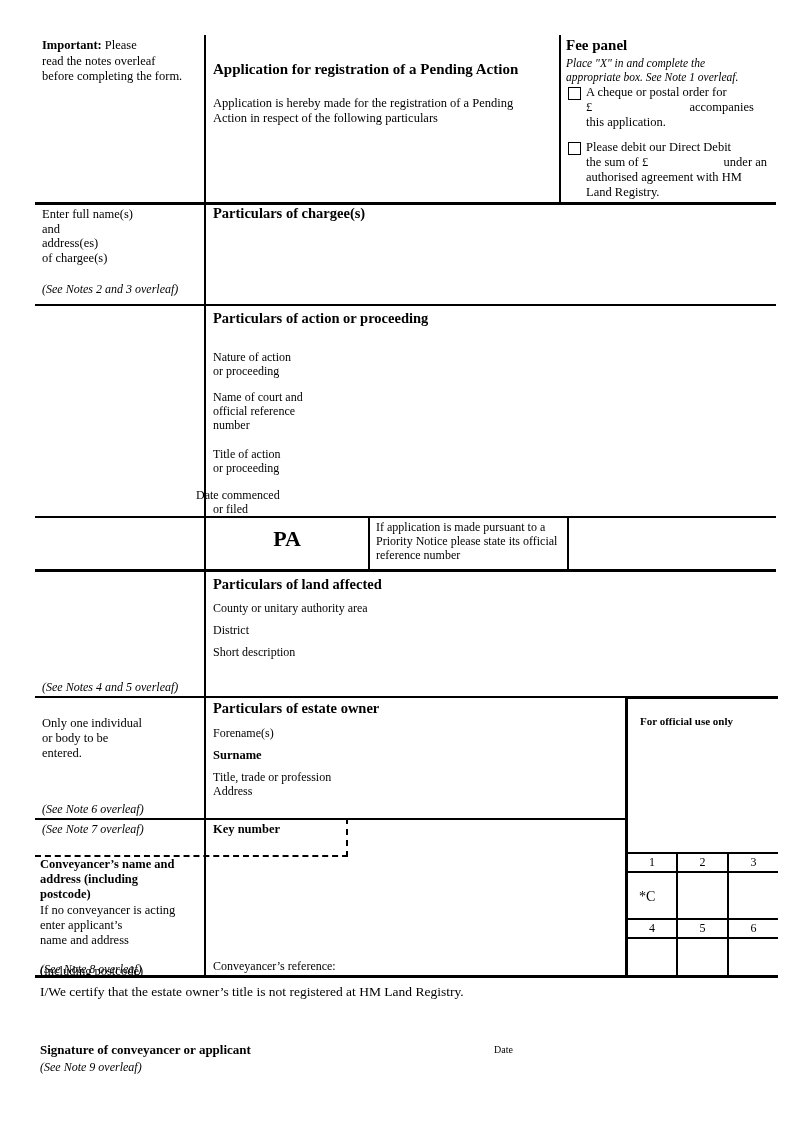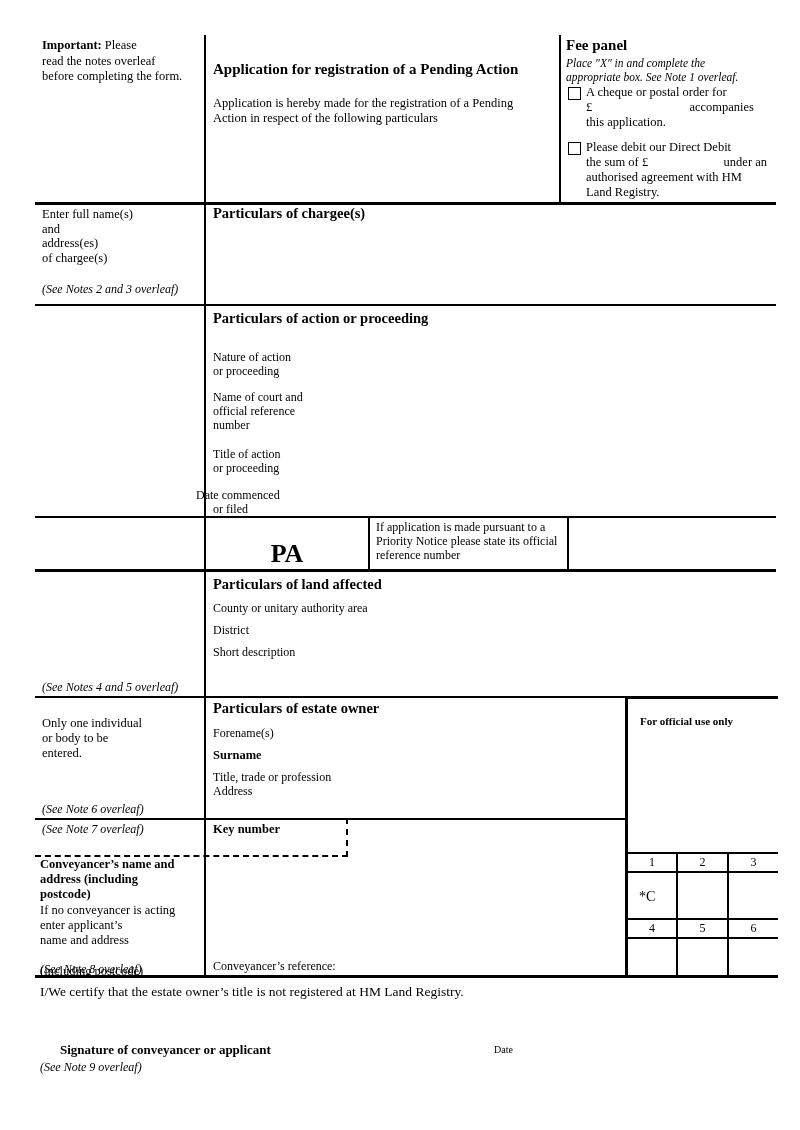--- a/index.html
+++ b/index.html
@@ -95,21 +95,21 @@
   <div class="t sm" style="left:213px;top:404px;">official reference</div>
   <div class="t sm" style="left:213px;top:418px;">number</div>
   <div class="field" style="left:330px;top:388px;width:230px;height:44px;"></div>
   <div class="t sm" style="left:213px;top:447px;">Title of action</div>
   <div class="t sm" style="left:213px;top:461px;">or proceeding</div>
   <div class="field" style="left:310px;top:445px;width:250px;height:30px;"></div>
   <div class="t sm" style="left:196px;top:488px;">Date commenced</div>
   <div class="t sm" style="left:213px;top:502px;">or filed</div>
   <div class="field" style="left:320px;top:486px;width:240px;height:28px;"></div>
 
-  <div class="t center" style="left:207px;top:527px;width:160px;height:52px;font-size:26px;font-weight:bold;text-align:center;">PA</div>
+  <div class="t center" style="left:207px;top:512px;width:160px;height:52px;font-size:22px;font-weight:bold;text-align:center;">PA</div>
   <div class="t sm" style="left:376px;top:520px;">If application is made pursuant to a</div>
   <div class="t sm" style="left:376px;top:534px;">Priority Notice please state its official</div>
   <div class="t sm" style="left:376px;top:548px;">reference number</div>
   <div class="field" style="left:570px;top:518px;width:205px;height:50px;"></div>
 
   <div class="t head" style="left:213px;top:577px;">Particulars of land affected</div>
   <div class="t sm" style="left:213px;top:601px;">County or unitary authority area</div>
   <div class="field" style="left:400px;top:599px;width:360px;height:17px;"></div>
   <div class="t sm" style="left:213px;top:623px;">District</div>
   <div class="field" style="left:300px;top:621px;width:300px;height:17px;"></div>
@@ -150,19 +150,19 @@
   <div class="t" style="left:40px;top:903px;">If no conveyancer is acting</div>
   <div class="t" style="left:40px;top:918px;">enter applicant’s</div>
   <div class="t" style="left:40px;top:933px;">name and address</div>
   <div class="t" style="left:40px;top:948px;margin-top:16px;">(including postcode)</div>
   <div class="t note" style="left:40px;top:962px;">(See Note 8 overleaf)</div>
   <div class="field" style="left:350px;top:858px;width:270px;height:96px;"></div>
   <div class="t sm" style="left:213px;top:959px;">Conveyancer’s reference:</div>
   <div class="field" style="left:345px;top:957px;width:275px;height:18px;"></div>
 
   <div class="t" style="left:40px;top:984px;font-size:13.5px;">I/We certify that the estate owner’s title is not registered at HM Land Registry.</div>
-  <div class="t b" style="left:40px;top:1042px;font-size:13px;margin-left:20px;">Signature of conveyancer or applicant</div>
+  <div class="t b" style="left:40px;top:1042px;font-size:13px;">Signature of conveyancer or applicant</div>
   <div class="field" style="left:290px;top:1035px;width:190px;height:30px;"></div>
   <div class="t" style="left:494px;top:1042px;font-size:10px;">Date</div>
   <div class="field" style="left:530px;top:1035px;width:160px;height:30px;"></div>
   <div class="t note" style="left:40px;top:1060px;">(See Note 9 overleaf)</div>
 
 </div>
 
 </body></html>

